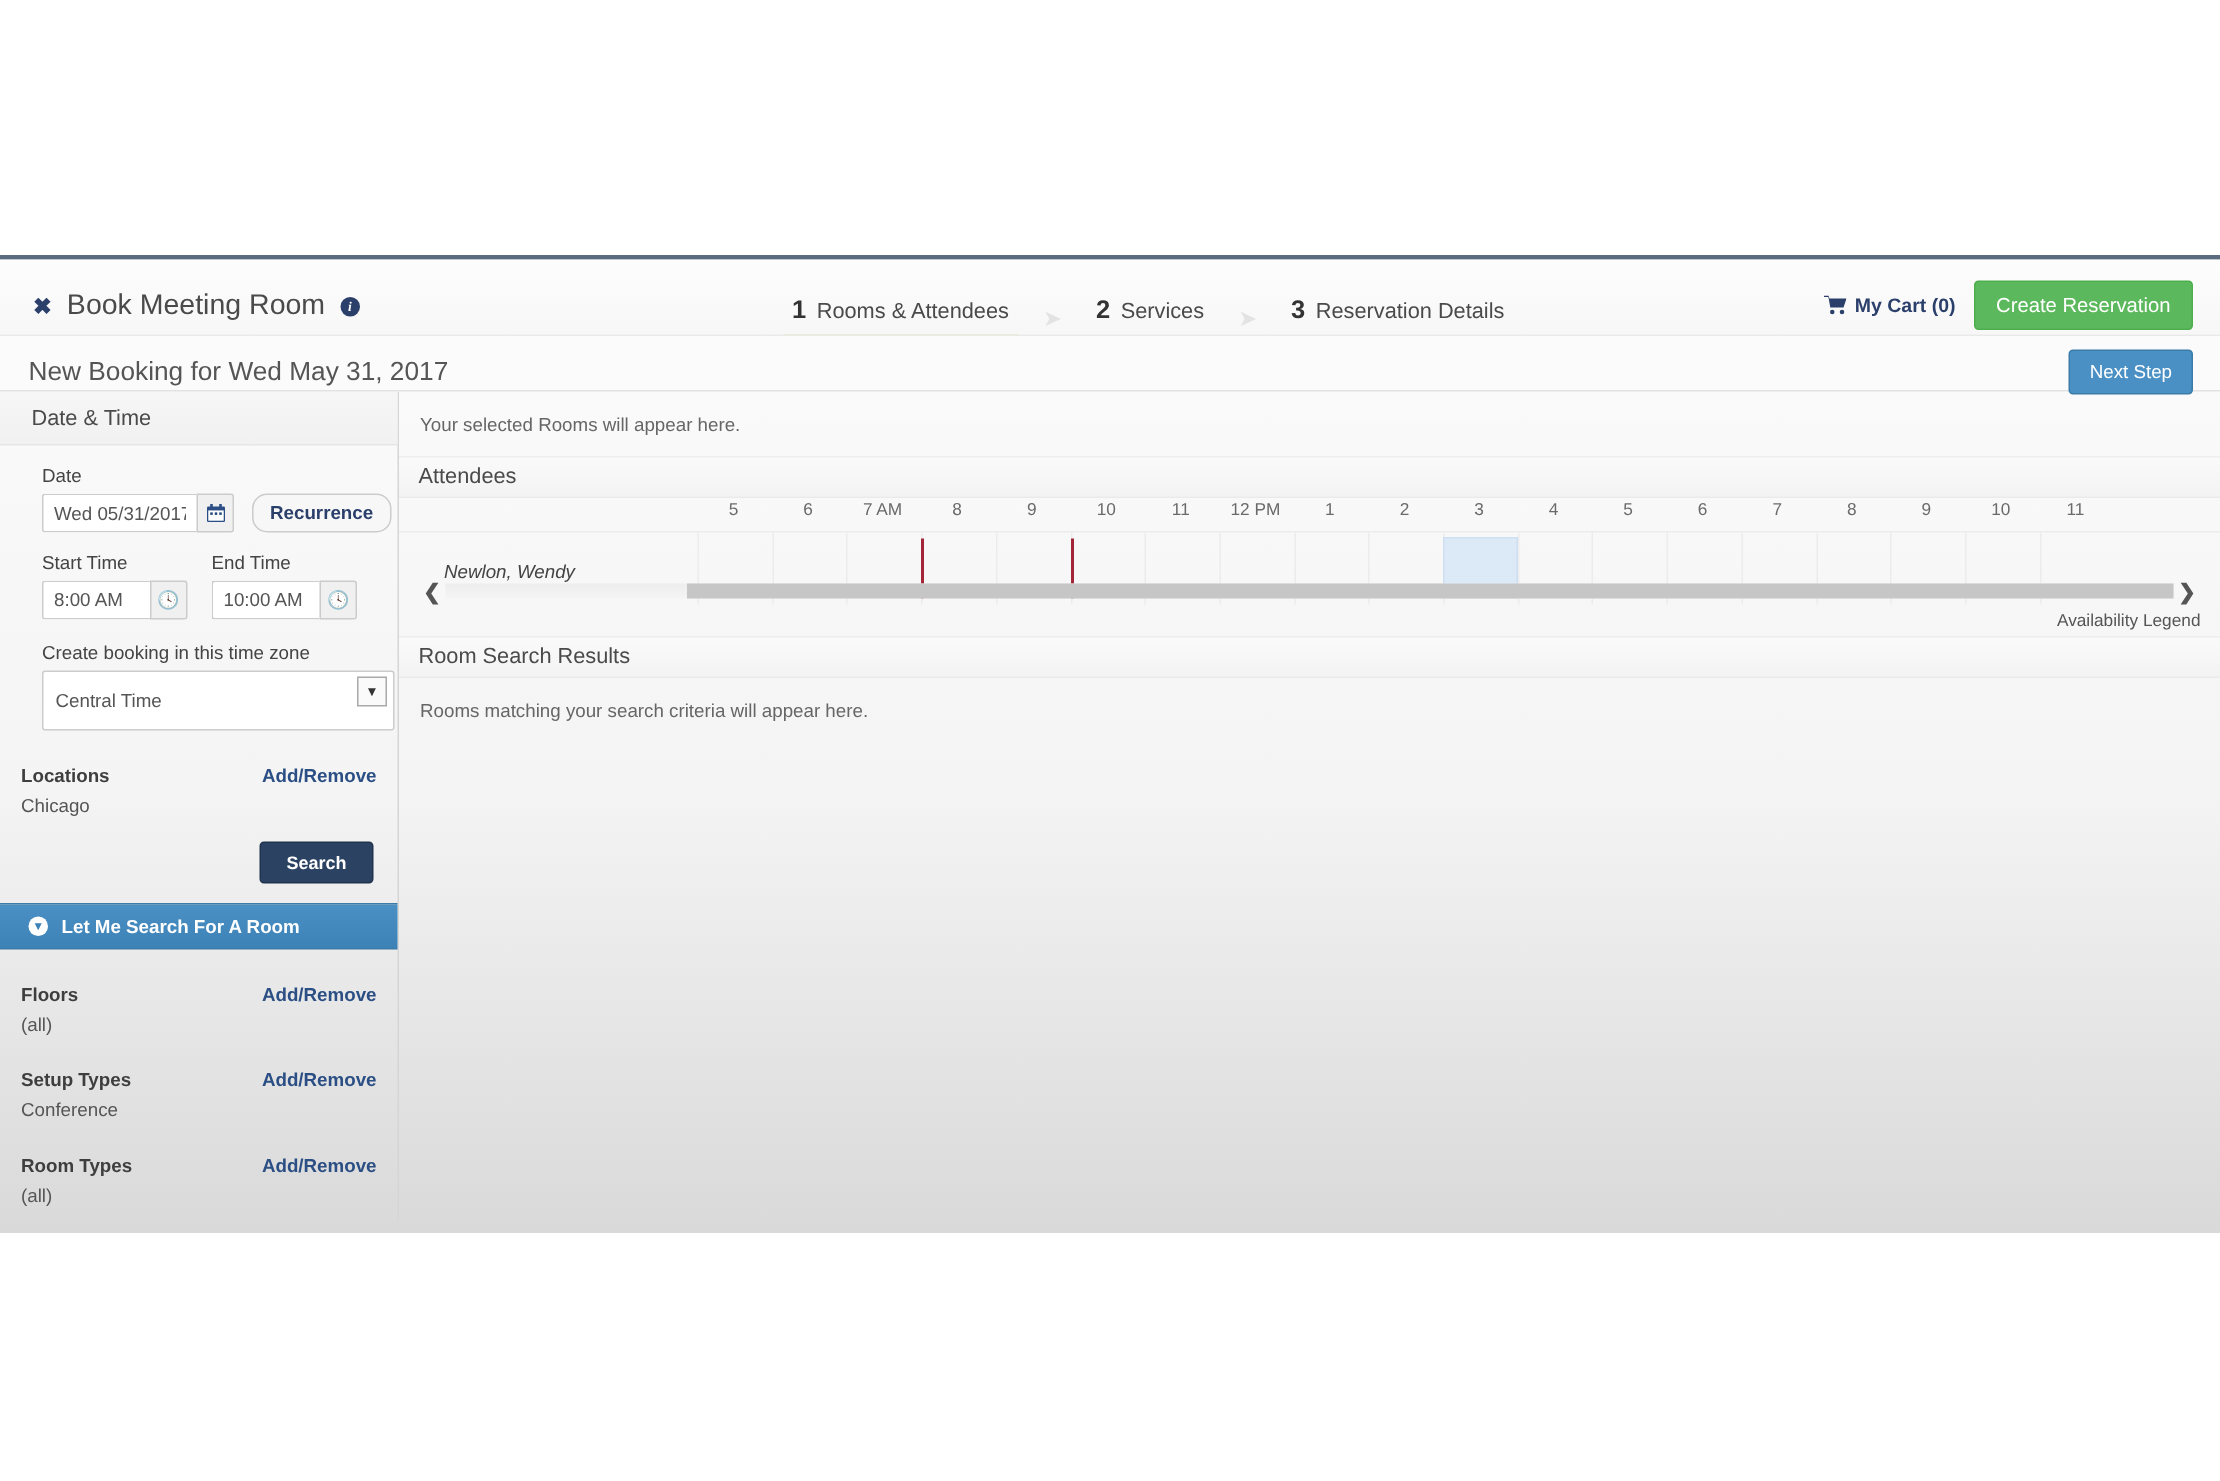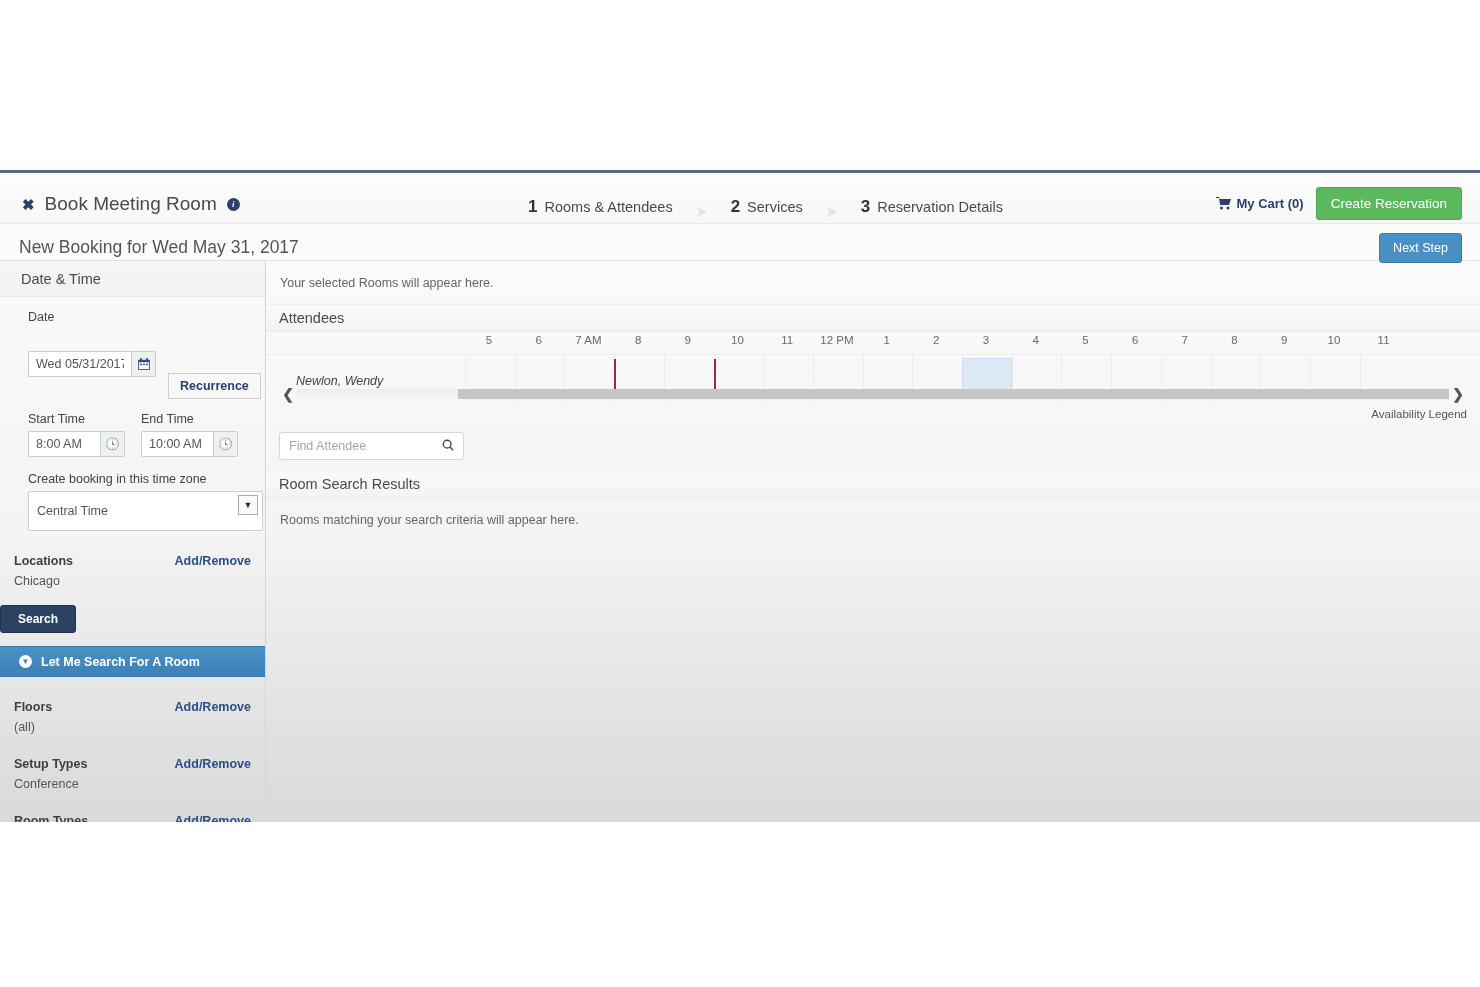--- a/index.html
+++ b/index.html
@@ -138,24 +138,23 @@
     border: 1px solid #ccc; background: #f0f0f0;
     color: #2b3f6b; font-size: 12px; cursor: pointer;
     border-radius: 0 2px 2px 0;
   }
   .date-input { width: 103px; }
   .time-input { width: 72px; }
 
   .btn-plain {
     border: 1px solid #ccc; background: #f7f7f7;
     color: #2b3f6b; font-size: 12.5px; font-weight: bold;
-    padding: 5px 11px; border-radius: 0; cursor: pointer;
+    padding: 5px 11px; border-radius: 10px; cursor: pointer;
     margin-left: 12px; height: 26px;
     font-family: "Liberation Sans", sans-serif;
-    margin-top: 44px;
   }
 
   .two-col { display: flex; gap: 16px; margin-top: 13px; align-items: center; }
 
   .tz-wrap { margin-top: 15px; }
   .select-box {
     position: relative; width: 235px; height: 40px;
     border: 1px solid #ccc; background: #fff; border-radius: 2px;
     display: flex; align-items: center;
     font-size: 12.5px; color: #555; padding-left: 8px;
@@ -173,21 +172,21 @@
     display: flex; justify-content: space-between; align-items: baseline;
     margin-top: 23px; padding: 0 14px;
   }
   .group-row:first-of-type { margin-top: 20px; }
   .group-title { font-size: 12.5px; font-weight: bold; color: #3e3e3e; }
   .addremove {
     font-size: 12.5px; font-weight: bold; color: #2b4f84; cursor: pointer;
   }
   .group-val { font-size: 12.5px; color: #555; padding: 6px 0 0 14px; }
 
-  .search-row { display: flex; padding: 17px 16px 0 0; }
+  .search-row { display: flex; justify-content: flex-end; padding: 17px 16px 0 0; }
   .search-btn {
     background: #2b4263; border: 1px solid #21344e;
     color: #fff; font-size: 12px; font-weight: bold;
     padding: 6px 17px; border-radius: 3px; cursor: pointer;
     font-family: "Liberation Sans", sans-serif;
   }
 
   .accordion {
     margin-top: 13px;
     background: linear-gradient(to bottom,#4a90c4,#3d82b6);
@@ -482,30 +481,19 @@
         <div class="scroller">
           <span class="sc-arrow">❮</span>
           <div class="sc-track">
             <div class="sc-thumb"></div>
           </div>
           <span class="sc-arrow">❯</span>
         </div>
         <span class="legend-link">Availability Legend</span>
       </div>
 
-      <div class="find-wrap">
-        <div class="find-box">
-          <input placeholder="Find Attendee" style="">
-          <span class="find-ico">
-            <svg width="12" height="12" viewBox="0 0 14 14" fill="none" stroke="#444" stroke-width="1.6">
-              <circle cx="6" cy="6" r="4.5"></circle>
-                <line x1="9.4" y1="9.4" x2="13" y2="13"></line>
-            </svg>
-          </span>
-        </div>
-      </div>
 
       <div class="sec-head">Room Search Results</div>
       <div class="placeholder-txt">Rooms matching your search criteria will appear here.</div>
     </div>
 
   </div>
 </div>
 
 </body></html>

